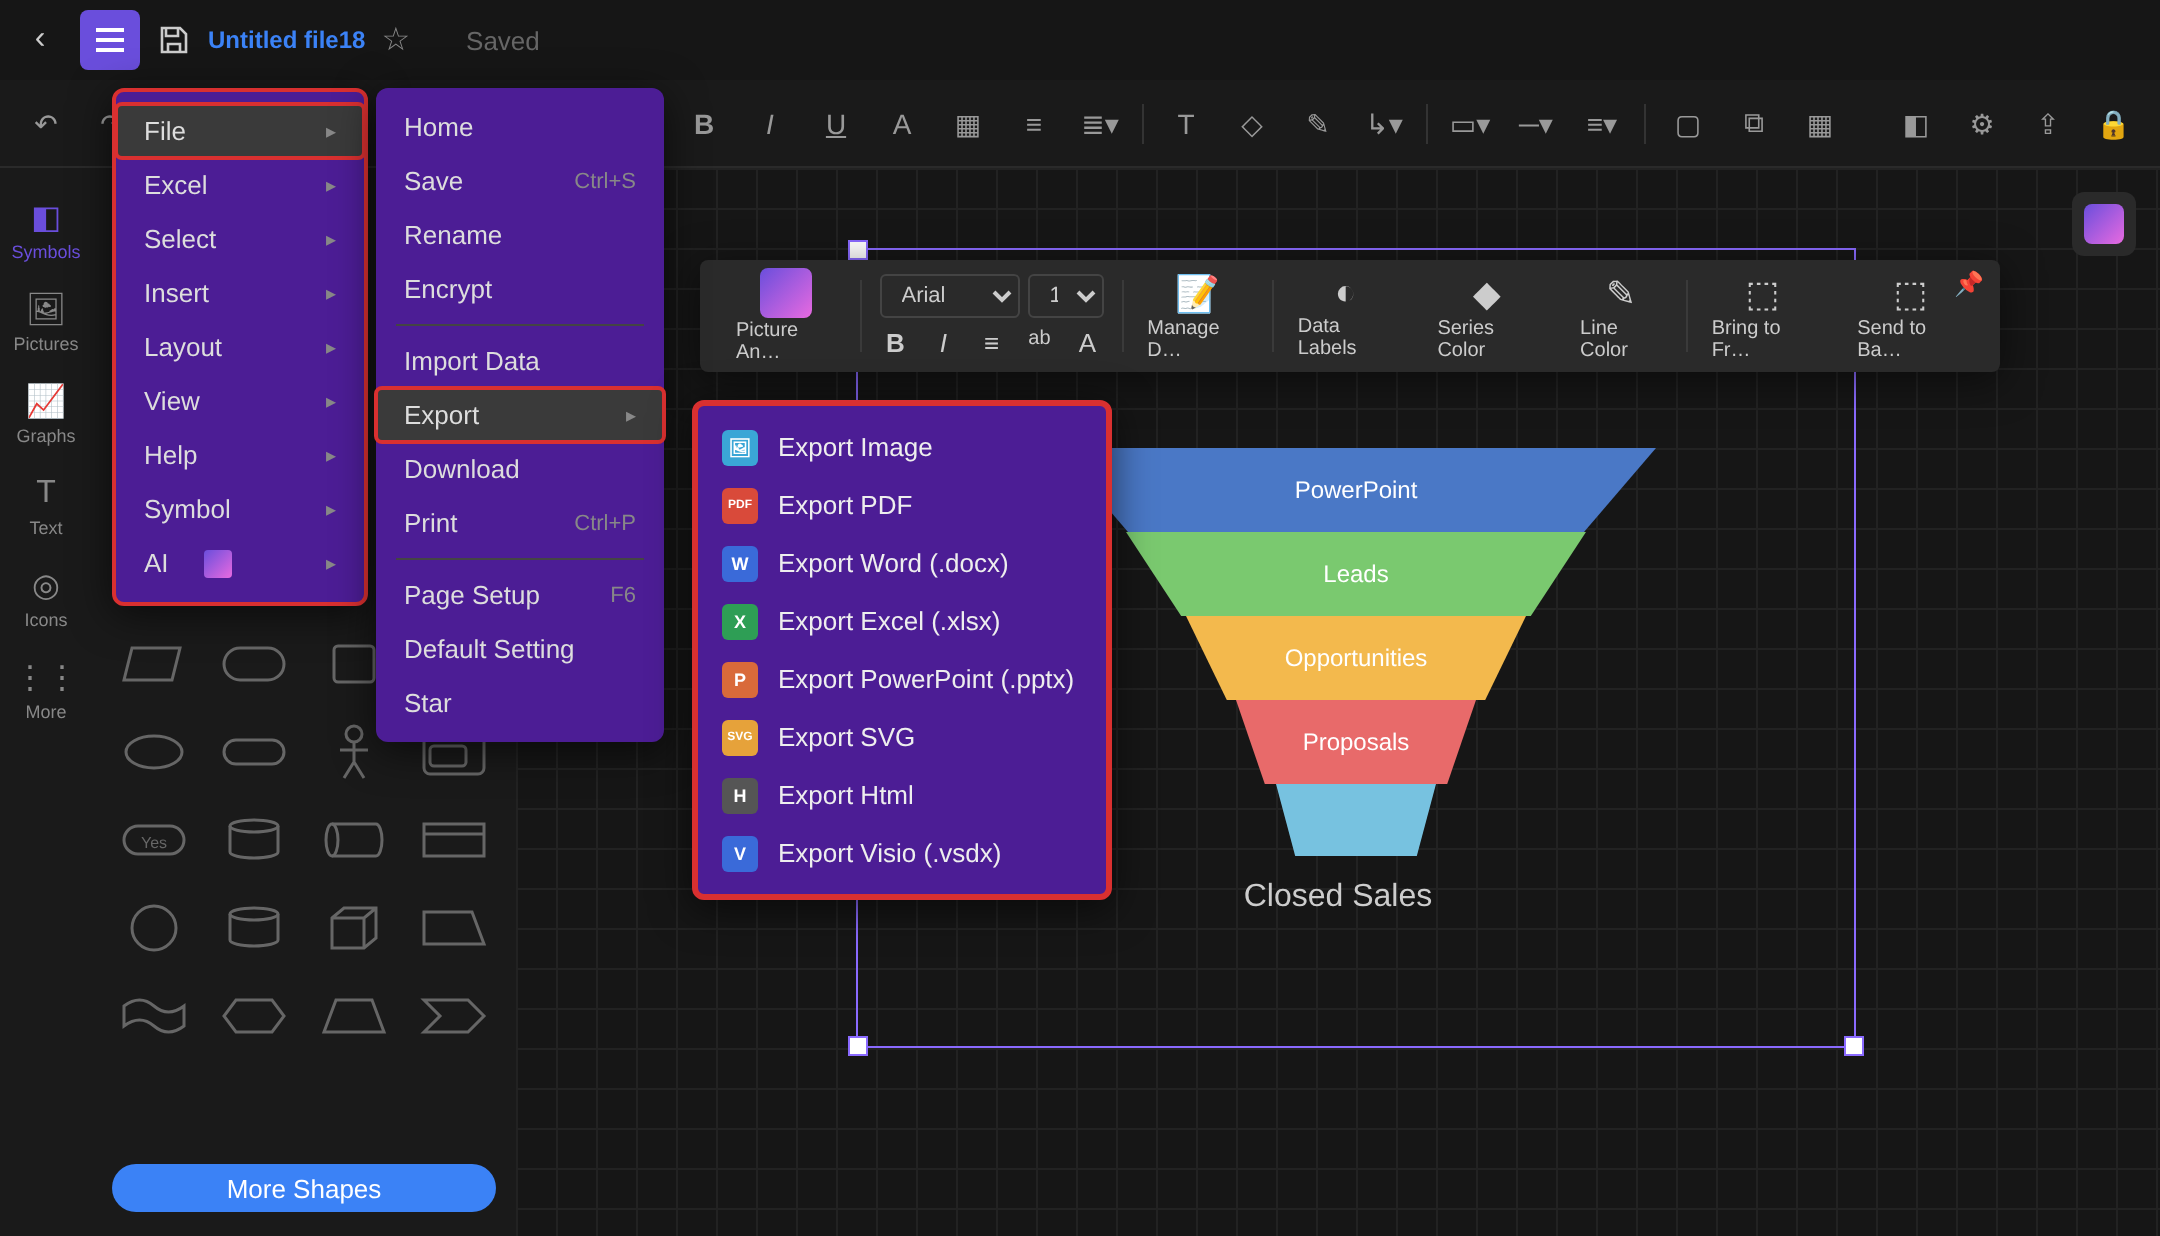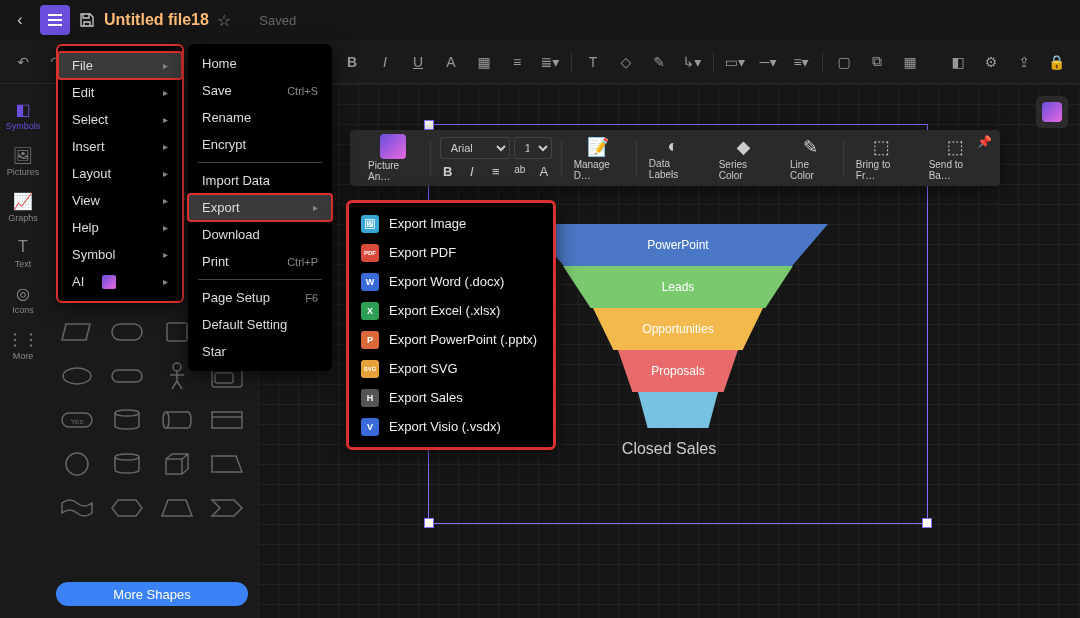--- a/index.html
+++ b/index.html
@@ -4,21 +4,21 @@
 <style>
 *{margin:0;padding:0;box-sizing:border-box;font-family:-apple-system,Segoe UI,Arial,sans-serif;}
 body{background:#1a1a1a;color:#ccc;width:1080px;height:618px;overflow:hidden;position:relative;}
 .titlebar{height:40px;background:#161616;display:flex;align-items:center;padding:0 8px;gap:8px;}
 .back-btn{width:24px;height:24px;display:flex;align-items:center;justify-content:center;color:#ccc;cursor:pointer;}
 .hamburger{width:30px;height:30px;background:#6a4edc;border-radius:4px;display:flex;align-items:center;justify-content:center;cursor:pointer;}
 .ham-icon{width:14px;height:2px;background:#fff;position:relative;}
 .ham-icon::before,.ham-icon::after{content:"";position:absolute;left:0;width:14px;height:2px;background:#fff;}
 .ham-icon::before{top:-5px;}.ham-icon::after{top:5px;}
 .save-ico{width:18px;height:18px;display:flex;align-items:center;justify-content:center;}
-.title-txt{font-weight:700;color:#fdba74;font-size:16px;}
+.title-txt{font-weight:700;color:#3b82f6;font-size:12px;}
 .star{color:#888;cursor:pointer;}
 .saved{color:#666;font-size:13px;margin-left:20px;}
 .topbar{height:44px;background:#1a1a1a;display:flex;align-items:center;padding:0 8px;gap:3px;border-bottom:1px solid #2a2a2a;}
 .tb-btn{width:30px;height:30px;display:flex;align-items:center;justify-content:center;color:#999;cursor:pointer;font-size:14px;border-radius:3px;}
 .tb-sep{width:1px;height:20px;background:#333;margin:0 3px;}
 .leftbar{position:absolute;left:0;top:84px;width:46px;height:calc(100% - 84px);background:#1a1a1a;display:flex;flex-direction:column;align-items:center;padding-top:10px;gap:4px;}
 .lb-item{width:40px;display:flex;flex-direction:column;align-items:center;gap:2px;color:#888;font-size:9px;cursor:pointer;padding:5px 0;}
 .lb-item.active{color:#6a4edc;}
 .lb-ico{width:20px;height:20px;display:flex;align-items:center;justify-content:center;font-size:16px;}
 .shapes-panel{position:absolute;left:46px;top:84px;width:212px;height:calc(100% - 84px);background:#1a1a1a;padding:8px;}
@@ -44,21 +44,21 @@
 .ctx-toolbar{position:absolute;left:350px;top:130px;width:650px;height:56px;background:#2a2a2a;border-radius:4px;display:flex;align-items:center;padding:0 8px;gap:2px;box-shadow:0 4px 20px rgba(0,0,0,.5);z-index:5;}
 .ctx-sec{display:flex;flex-direction:column;align-items:center;gap:1px;padding:0 10px;color:#ccc;font-size:10px;cursor:pointer;position:relative;height:48px;justify-content:center;}
 .ctx-sec-ico{font-size:18px;}
 .ctx-sep{width:1px;height:36px;background:#3a3a3a;}
 .font-sel{height:22px;background:#2a2a2a;border:1px solid #444;color:#ccc;font-size:11px;padding:0 6px;border-radius:3px;}
 .logo-blob{width:26px;height:26px;background:linear-gradient(135deg,#6a4edc,#e86ae0);border-radius:4px;}
 .pin{position:absolute;top:5px;right:8px;color:#888;font-size:12px;}
 .mini-row{display:flex;gap:6px;margin-top:4px;}
 .mini-btn{width:18px;color:#ccc;font-size:13px;text-align:center;}
 
-.menu{position:absolute;background:#000000;border-radius:6px;padding:6px 0;box-shadow:0 4px 20px rgba(0,0,0,.6);z-index:20;}
+.menu{position:absolute;background:#4c1d95;border-radius:6px;padding:6px 0;box-shadow:0 4px 20px rgba(0,0,0,.6);z-index:20;}
 .menu1{left:56px;top:44px;width:128px;border:2px solid #d93030;}
 .menu2{left:188px;top:44px;width:144px;}
 .menu3{left:346px;top:200px;width:210px;border:3px solid #d93030;}
 .mi{height:27px;display:flex;align-items:center;padding:0 14px;font-size:13px;color:#ddd;cursor:pointer;justify-content:space-between;}
 .mi.hl{background:#3a3a3a;outline:2px solid #d93030;outline-offset:-1px;border-radius:3px;}
 .mi .caret{color:#888;font-size:10px;}
 .mi .sc{color:#888;font-size:11px;}
 .msep{height:1px;background:#444;margin:4px 10px;}
 .mi3{height:29px;padding:0 12px;display:flex;align-items:center;gap:10px;font-size:13px;color:#eee;cursor:pointer;}
 .fico{width:18px;height:18px;border-radius:3px;display:flex;align-items:center;justify-content:center;font-size:9px;color:#fff;font-weight:700;}
@@ -323,21 +323,21 @@
 <div class="ai-badge">
     <div class="logo-blob" style="width:20px;height:20px"></div>
   </div>
 
 <div class="menu menu1">
   <div class="mi hl">
       <span>File</span>
       <span class="caret">▸</span>
     </div>
   <div class="mi">
-      <span>Edit</span>
+      <span>Excel</span>
       <span class="caret">▸</span>
     </div>
   <div class="mi">
       <span>Select</span>
       <span class="caret">▸</span>
     </div>
   <div class="mi">
       <span>Insert</span>
       <span class="caret">▸</span>
     </div>
@@ -426,19 +426,19 @@
     <div class="mi3">
       <span class="fico" style="background: rgb(217, 106, 58);">P</span>
       <span>Export PowerPoint (.pptx)</span>
     </div>
     <div class="mi3">
       <span class="fico" style="background: rgb(230, 162, 58); font-size: 6px;">SVG</span>
       <span>Export SVG</span>
     </div>
     <div class="mi3">
       <span class="fico" style="background: rgb(85, 85, 85);">H</span>
-      <span>Export Sales</span>
+      <span>Export Html</span>
     </div>
     <div class="mi3">
       <span class="fico" style="background: rgb(58, 106, 217);">V</span>
       <span>Export Visio (.vsdx)</span>
     </div>
   </div>
 
 </body></html>

